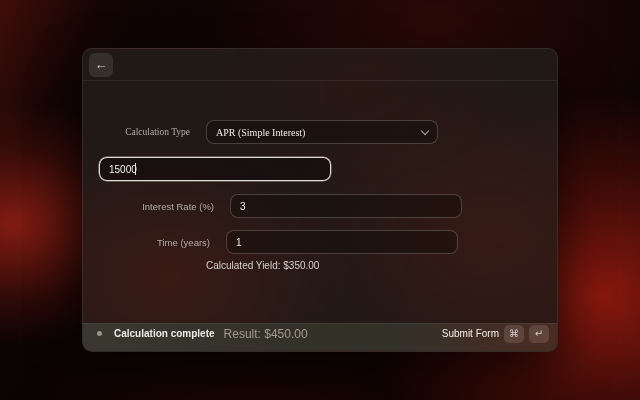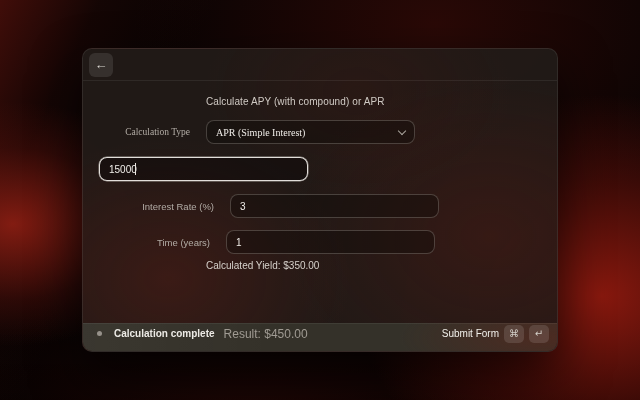--- a/index.html
+++ b/index.html
@@ -41,21 +41,21 @@
     position:absolute;left:123px;top:47px;
     font-size:10px;color:#cfc9c3;letter-spacing:0.1px;
   }
   .row{position:absolute;left:0;width:100%;height:24px;display:flex;align-items:center;}
   .row-label{
     width:107px;text-align:right;font-size:9.5px;color:#b2aca5;
     flex:0 0 107px;
   }
   .row-field{margin-left:16px;width:232px;position:relative;}
   .control{
-    box-sizing:border-box;width:209px;height:24px;border-radius:8px;
+    box-sizing:border-box;width:232px;height:24px;border-radius:8px;
     background:rgba(12,8,7,0.35);
     border:1px solid rgba(235,230,225,0.22);
     color:#f0ede9;font-size:10px;padding:0 9px;
     font-family:inherit;display:flex;align-items:center;
   }
   input.control{display:block;line-height:22px;outline:none;}
   .control.focused{
     border:1px solid rgba(248,245,241,0.9);
     box-shadow:0 0 0 0.5px rgba(248,245,241,0.55);
     background:rgba(10,7,6,0.45);
@@ -100,21 +100,20 @@
 <body>
 
 <div class="window">
 
   <div class="win-header">
     <button class="back-btn">
       <span>←</span>
     </button>
   </div>
 
-  <div class="form-title">Calculate APY (with compound) or APR</div>
 
   <div class="row" style="top:71px;font-family:Liberation Serif, serif;">
     <div class="row-label">Calculation Type</div>
     <div class="row-field">
       <div class="control select-box">
         <span>APR (Simple Interest)</span>
         <span class="chevron"></span>
       </div>
     </div>
   </div>

